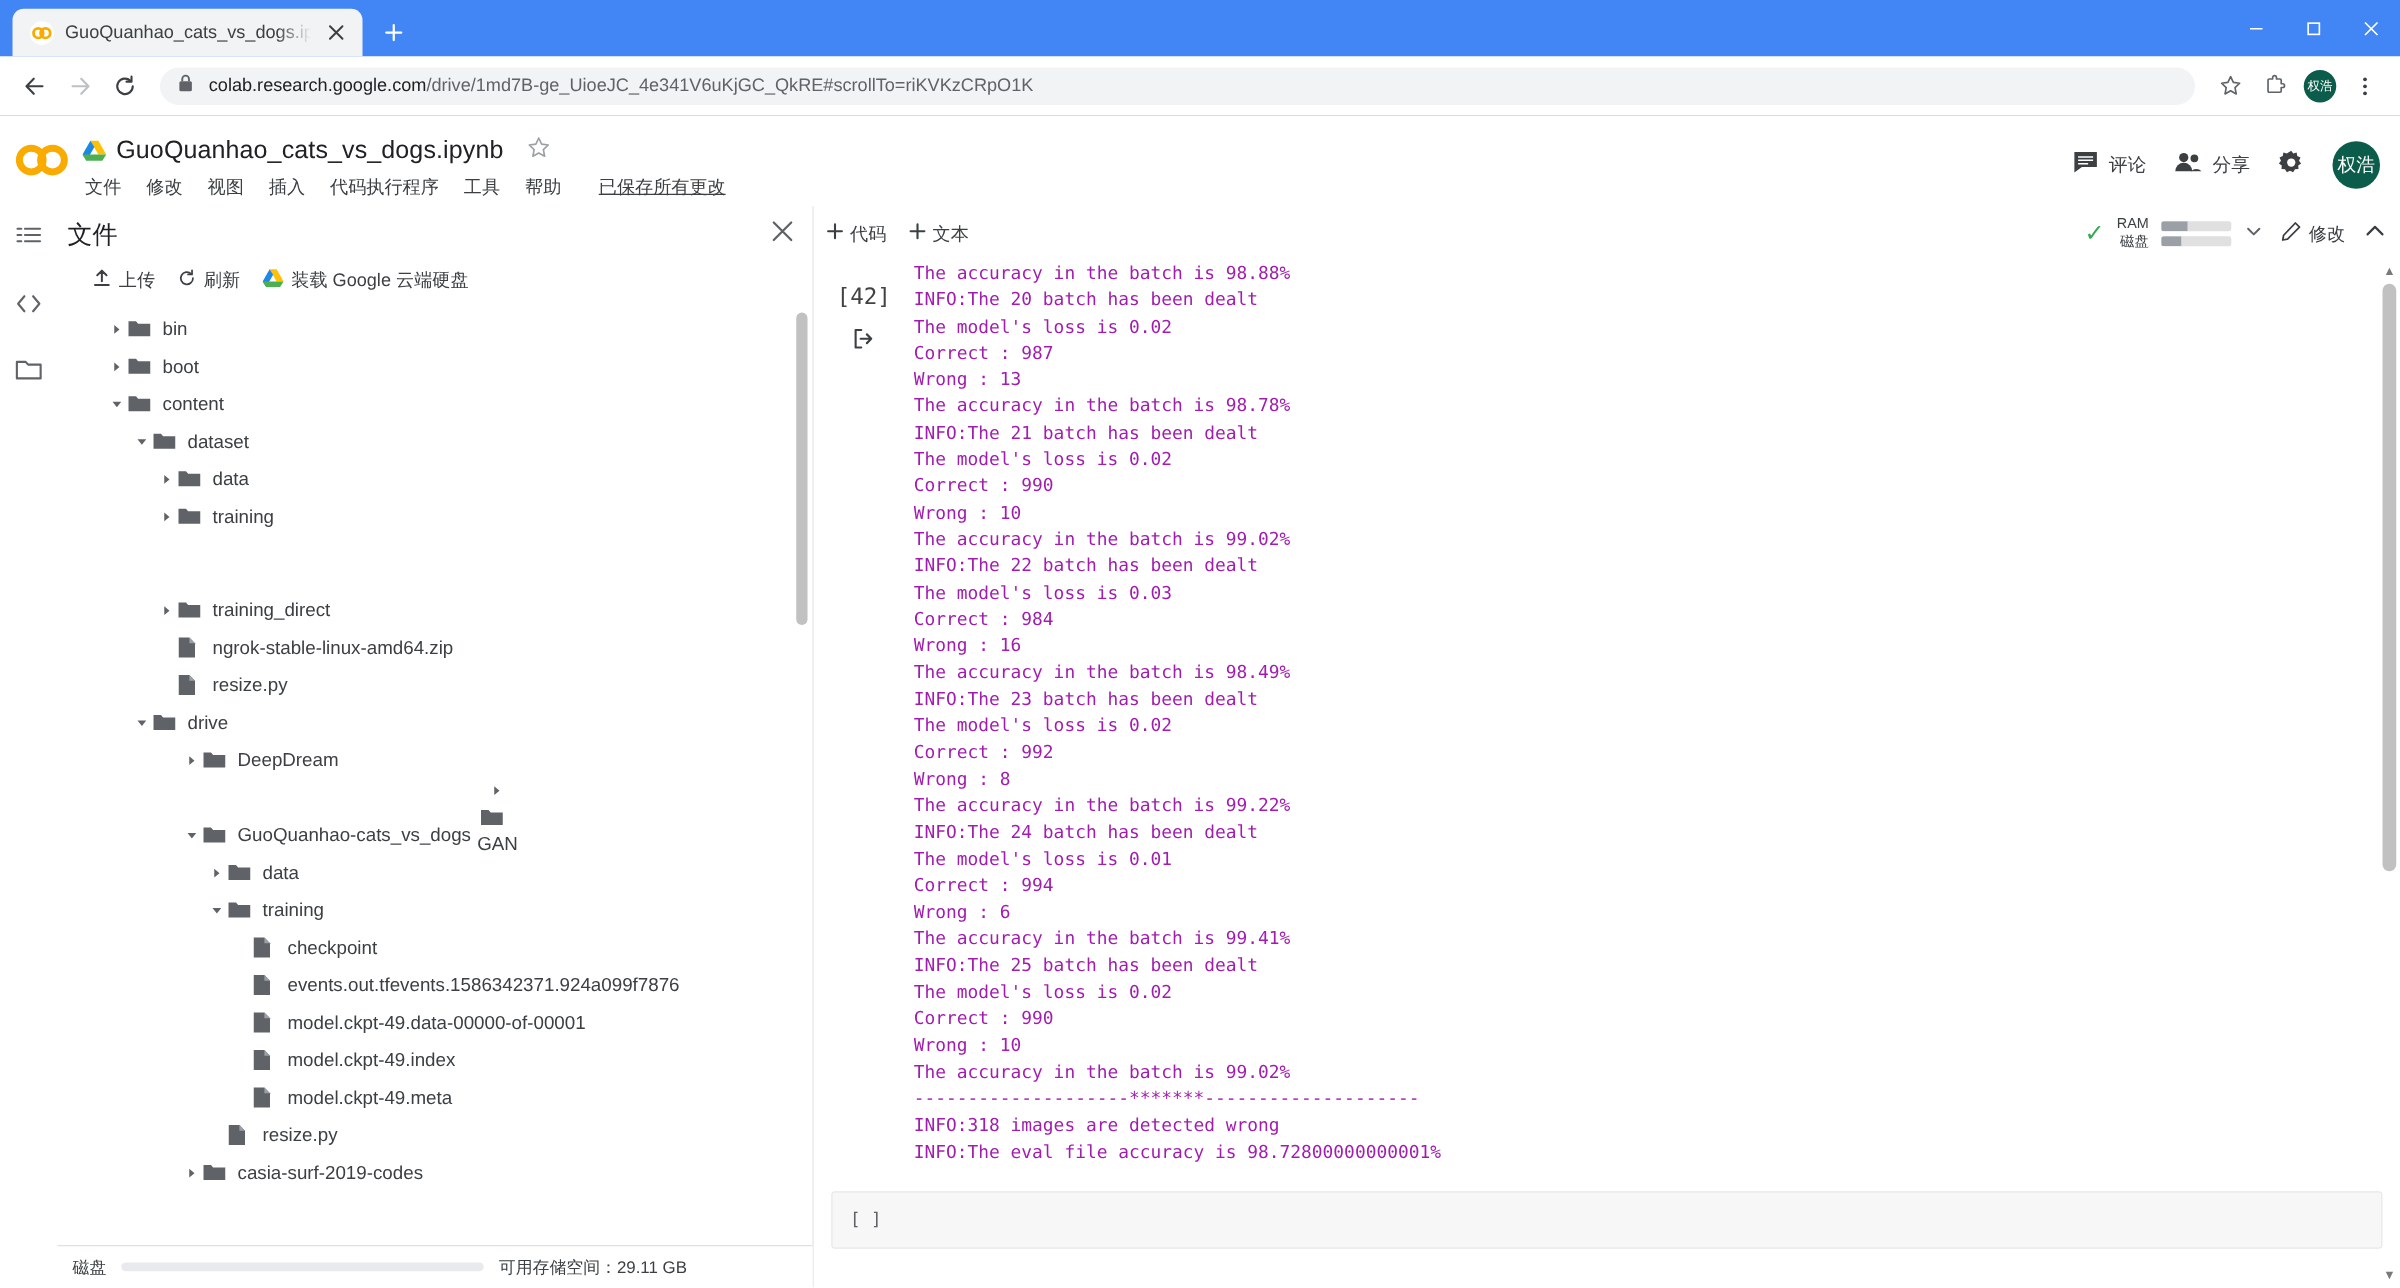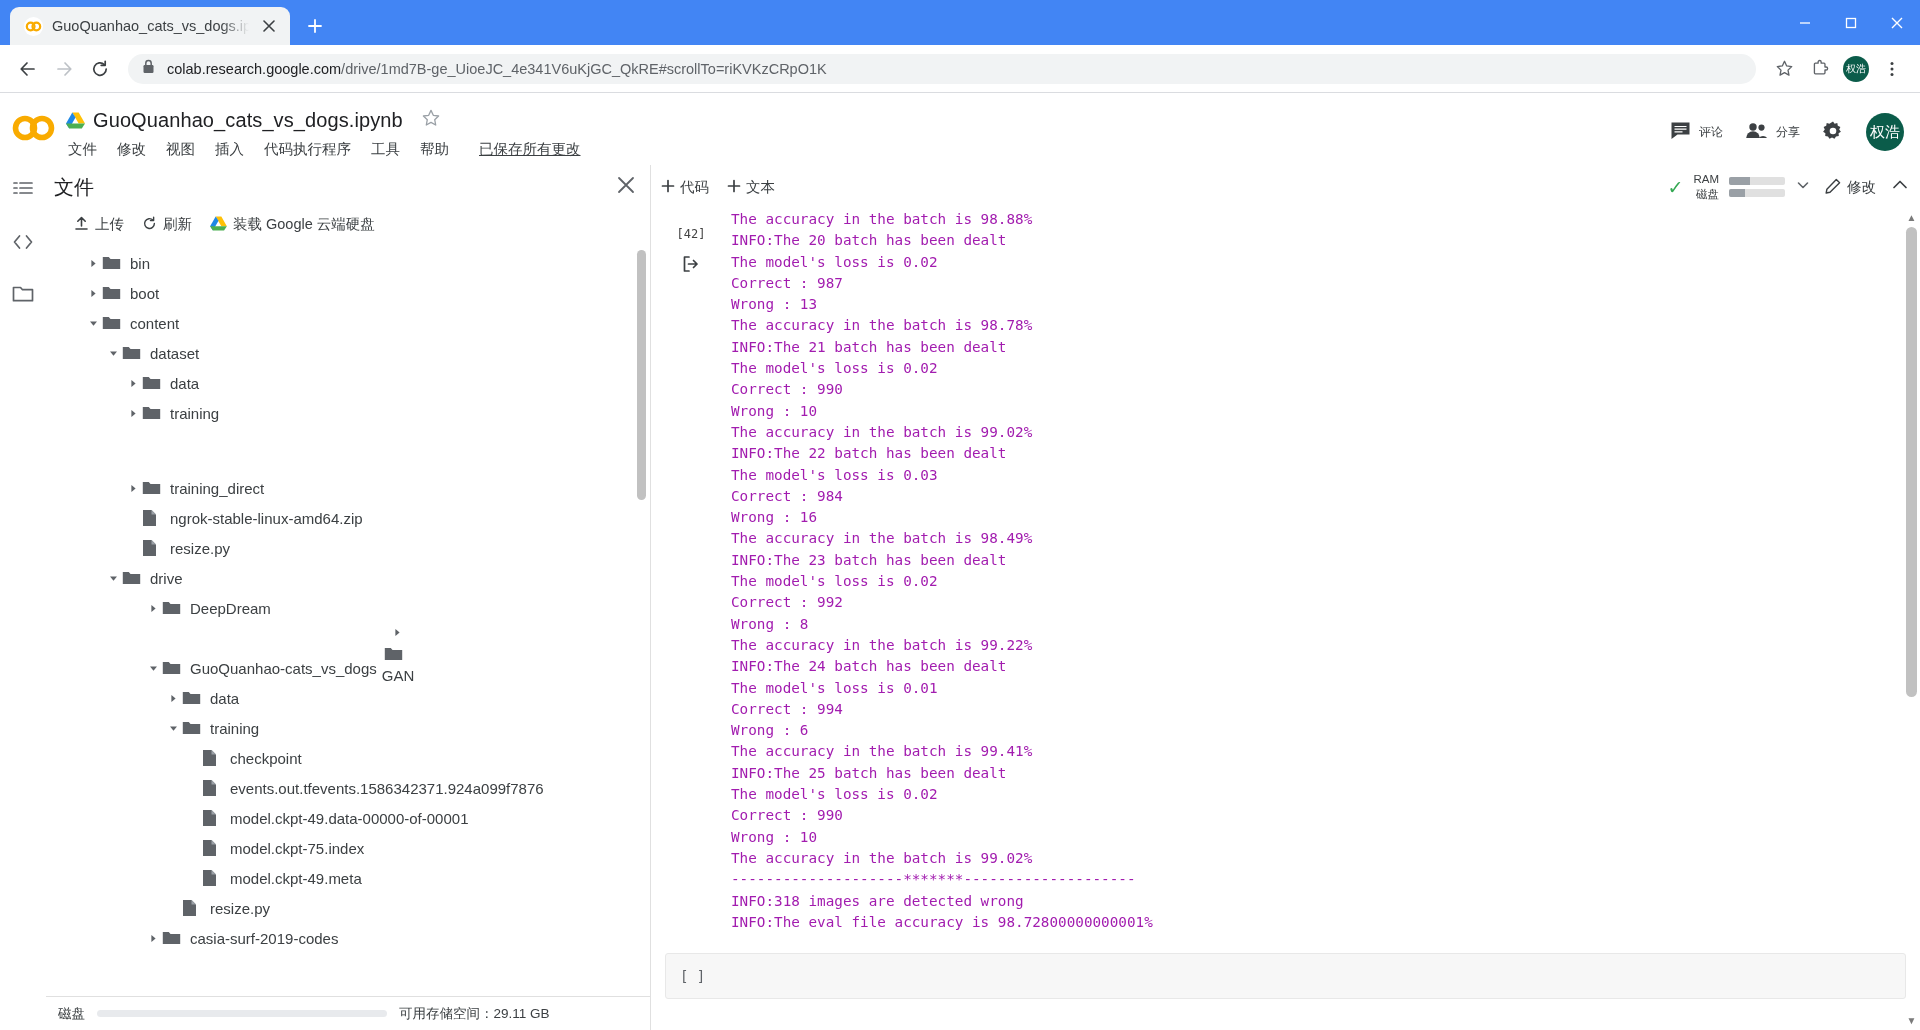--- a/index.html
+++ b/index.html
@@ -85,21 +85,21 @@
   }
   .menu-item { font-size: 14.5px; color: #3c4043; }
   .saved-note {
     font-size: 14.5px; color: #3c4043; text-decoration: underline;
     margin-left: 10px;
   }
   .header-right {
     display: flex; align-items: center; gap: 22px; padding-top: 12px;
   }
   .hdr-action { display: flex; align-items: center; gap: 8px; color: #3c4043; }
-  .hdr-action span { font-size: 12px; }
+  .hdr-action span { font-size: 15px; font-family: Liberation Serif, serif; }
   .avatar {
     width: 38px; height: 38px; border-radius: 50%; background: #0b5c4a;
     color: #fff; display: flex; align-items: center; justify-content: center;
     font-size: 15px;
   }
 
   
   .body-split { flex: 1; display: flex; min-height: 0; }
 
   
@@ -181,21 +181,21 @@
   .cells-area { flex: 1; position: relative; min-height: 0; padding: 0 0 0 0; }
 
   .cell-output {
     display: flex; font-family: "DejaVu Sans Mono", monospace;
     padding: 0 0 0 0; position: relative;
   }
   .gutter {
     width: 80px; flex: 0 0 80px; padding-top: 18px;
     display: flex; flex-direction: column; align-items: center; gap: 14px;
   }
-  .exec-count { font-size: 12px; color: #424242; font-family: "DejaVu Sans Mono", monospace; }
+  .exec-count { font-size: 18px; color: #424242; font-family: "DejaVu Sans Mono", monospace; }
   .out-stream {
     flex: 1; font-size: 14.3px; line-height: 21.3px; color: #a21caf;
     white-space: pre; padding-top: 0px; overflow: hidden;
   }
 
   .empty-cell {
     margin: 20px 14px 0 14px; height: 46px; background: #f7f7f7;
     border: 1px solid #e8e8e8; border-radius: 3px; display: flex;
     align-items: center; padding-left: 14px;
     font-family: "DejaVu Sans Mono", monospace; font-size: 14px; color: #5f6368;
@@ -679,21 +679,21 @@
               <svg width="9" height="9" viewBox="0 0 9 9">
                 <path d="M2.4 1 L6.6 4.5 L2.4 8 Z" fill="#5f6368"></path>
               </svg>
             </span>
             <span class="ficon">
               <svg width="15" height="18" viewBox="0 0 15 18">
                 <path d="M1 1 h8.5 l4.5 4.5 v11.5 h-13 z" fill="#5f6368"></path>
                 <path d="M9.5 1 v4.5 h4.5" fill="#9aa0a6"></path>
               </svg>
             </span>
-            <span class="tlabel">model.ckpt-75.index</span>
+            <span class="tlabel">model.ckpt-49.index</span>
           </div>
           <div class="trow" style="padding-left: 138px;">
             <span class="caret empty">
               <svg width="9" height="9" viewBox="0 0 9 9">
                 <path d="M2.4 1 L6.6 4.5 L2.4 8 Z" fill="#5f6368"></path>
               </svg>
             </span>
             <span class="ficon">
               <svg width="15" height="18" viewBox="0 0 15 18">
                 <path d="M1 1 h8.5 l4.5 4.5 v11.5 h-13 z" fill="#5f6368"></path>

